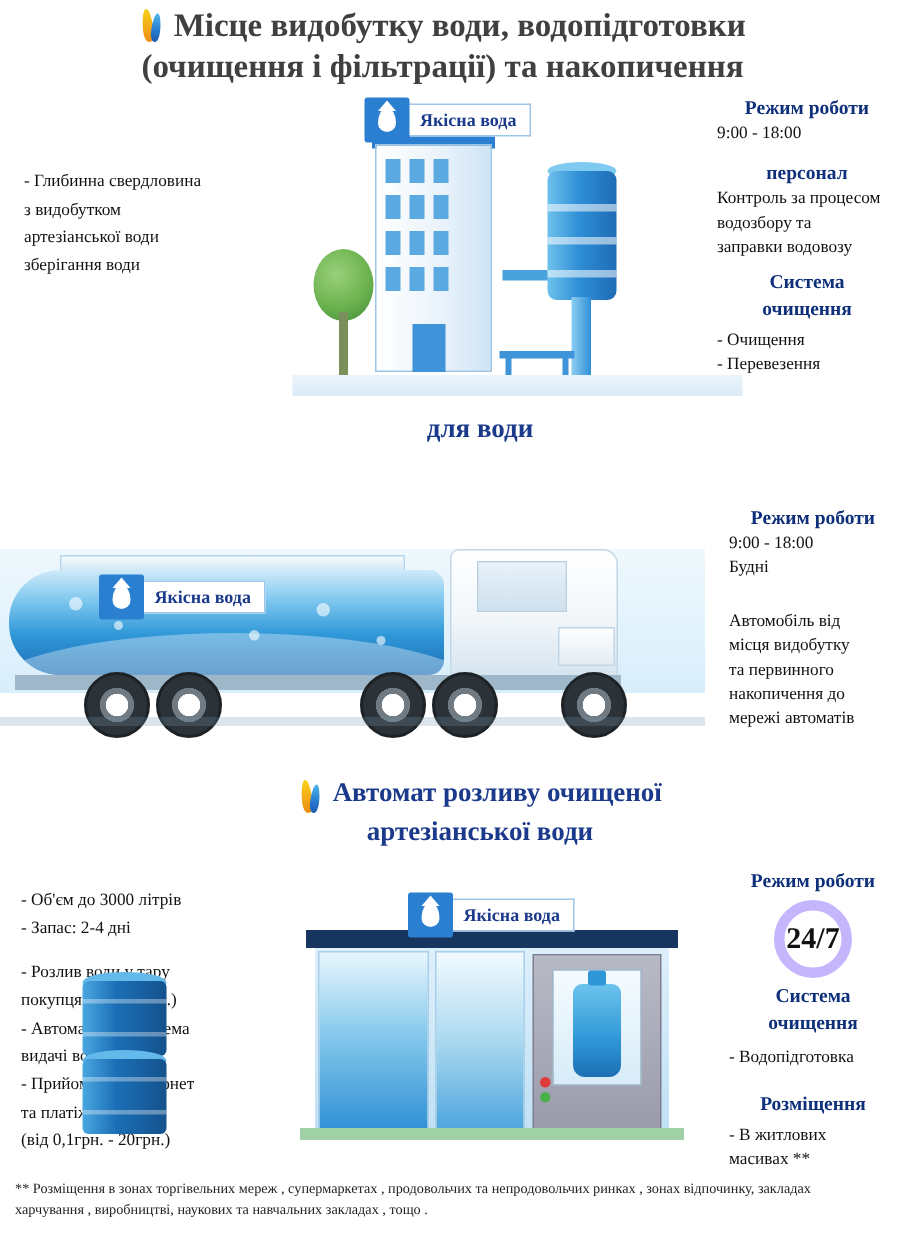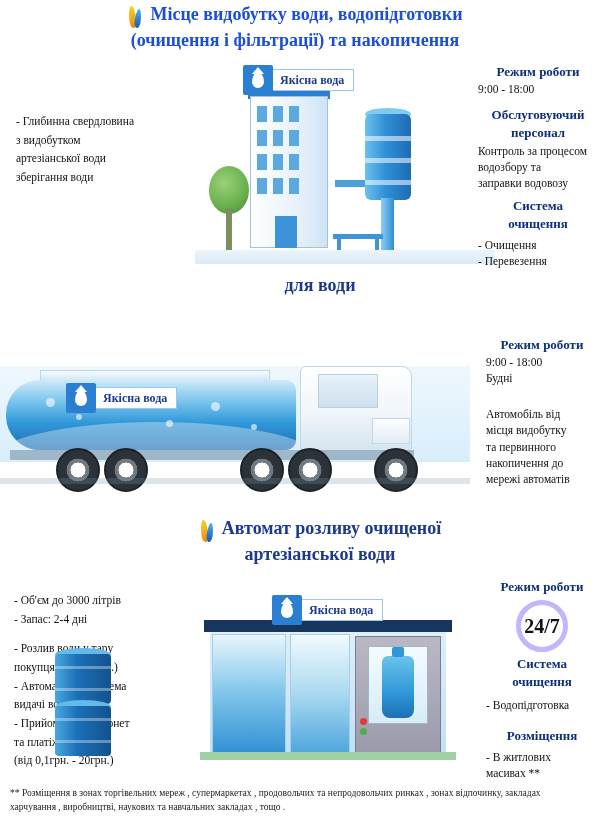--- a/index.html
+++ b/index.html
@@ -18,22 +18,22 @@
   
   .title-block {
     position: absolute;
     text-align: center;
     font-weight: bold;
     color: #1b3a8c;
     line-height: 1.22;
   }
   .title-main {
     top: 4px; left: 60px; width: 470px;
-    font-size: 18px;
-    color: #1d4ed8;
+    font-size: 22px;
+    color: #404040;
   }
   .title-row {
     display: flex; align-items: flex-start; justify-content: center;
   }
   .flame {
     display: inline-block;
     width: 16px; height: 26px;
     position: relative;
     margin-right: 7px;
     flex: 0 0 auto;
@@ -83,21 +83,21 @@
   .right-col p { margin: 0; }
   .rc-body { color: #111; }
 
   .r1 { top: 63px; right: 2px; width: 120px; }
   .r2 { top: 336px; right: 2px; width: 112px; }
   .r3 { top: 578px; right: 2px; width: 112px; }
 
   
   .badge247 {
     width: 52px; height: 52px;
-    border: 5px solid #c4b5fd;
+    border: 7px solid #c4b5fd;
     border-radius: 50%;
     display: flex; align-items: center; justify-content: center;
     font-size: 20px; font-weight: bold; color: #111;
     margin: 4px auto 3px auto;
   }
 
   
   .q-badge {
     position: absolute;
     display: flex; align-items: center;
@@ -405,21 +405,20 @@
   <span class="q-sq">
       <span class="drop"></span>
     </span>
   <span class="q-label">Якісна вода</span>
 </div>
 
 <div class="right-col r1">
   <p class="rc-head">Режим роботи</p>
   <p class="rc-body">9:00 - 18:00</p>
   <div style="height:9px"></div>
-  <p class="rc-head">Обслуговуючий</p>
   <p class="rc-head">персонал</p>
   <p class="rc-body">Контроль за процесом</p>
   <p class="rc-body">водозбору та</p>
   <p class="rc-body">заправки водовозу</p>
   <div style="height:6px"></div>
   <p class="rc-head center">Система</p>
   <p class="rc-head center">очищення</p>
   <div style="height:4px"></div>
   <p class="rc-body">- Очищення</p>
   <p class="rc-body">- Перевезення</p>

